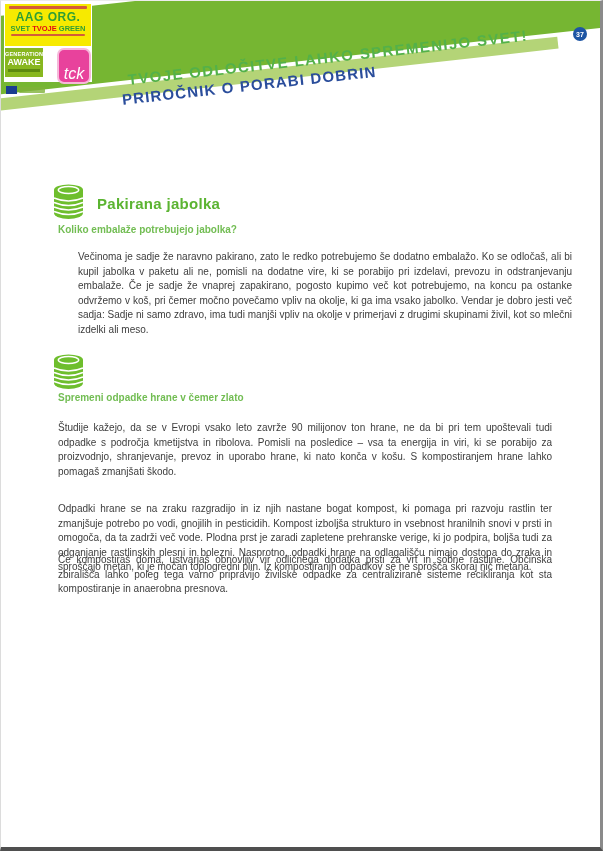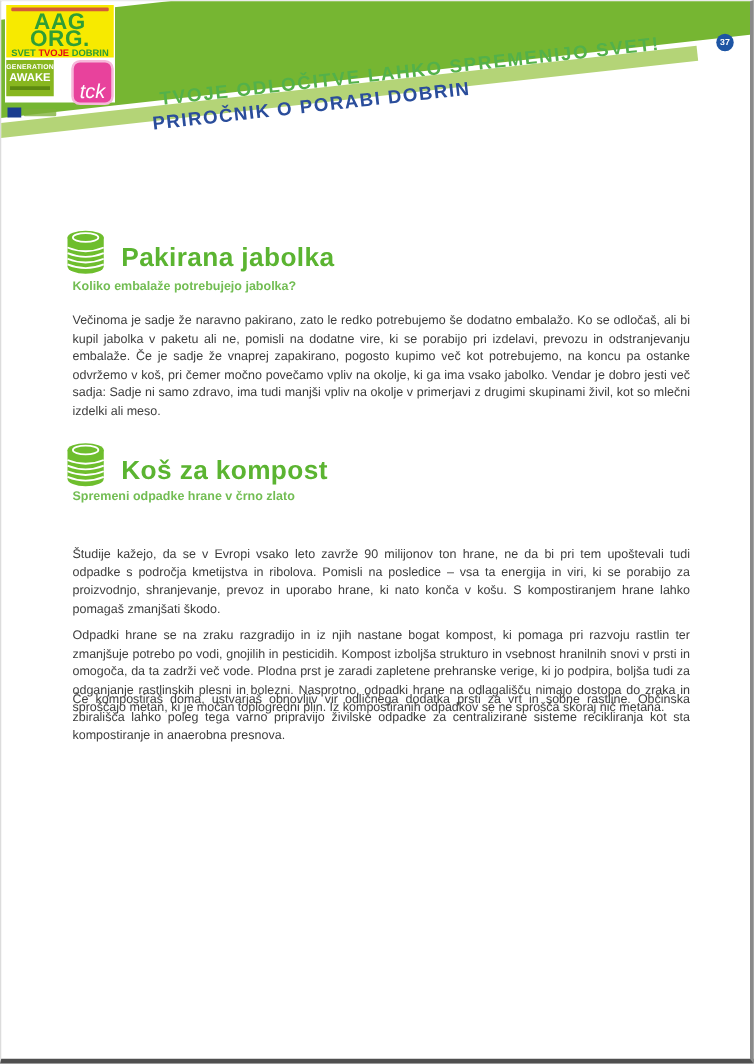--- a/index.html
+++ b/index.html
@@ -31,52 +31,52 @@
   .page-num{
     position:absolute;left:572px;top:26px;width:14px;height:14px;border-radius:50%;
     background:#1d55a4;color:#fff;font-size:7px;font-weight:bold;
     display:flex;align-items:center;justify-content:center;
   }
   
   .logo-block{position:absolute;left:3px;top:2px;width:86px;height:77px;background:#fff;padding:1px;}
   .aag-box{background:#f7ea00;height:42px;text-align:center;overflow:hidden;}
   .tiny-bar{height:3px;margin:2px 4px 1px;background:#cc4343;opacity:.85;border-radius:1px;}
   .tiny-bar.b2{height:2px;margin:1px 6px;}
-  .aag-title{color:#2f9e35;font-size:18px;font-weight:bold;letter-spacing:.5px;line-height:14px;}
+  .aag-title{color:#2f9e35;font-size:12px;font-weight:bold;letter-spacing:.5px;line-height:14px;}
   .aag-sub{font-size:7.5px;font-weight:bold;letter-spacing:0;line-height:9px;white-space:nowrap;}
   .aag-sub .g{color:#2f9e35;} .aag-sub .r{color:#e30b13;}
   .logo-row{display:flex;gap:14px;margin-top:2px;align-items:flex-start;}
   .awake-box{width:38px;height:26px;background:#88b71f;color:#fff;text-align:center;padding-top:3px;}
   .awake-l1{font-size:5.5px;font-weight:bold;letter-spacing:.2px;line-height:6px;}
   .awake-l2{font-size:9px;font-weight:bold;line-height:10px;}
   .awake-bar{height:3px;background:#5d8a10;margin:2px 3px 0;}
   .tck-box{
     width:40px;height:36px;background:#e8429c;border:2px solid #f6b8da;border-radius:7px;
     color:#fff;font-size:16px;font-weight:normal;font-style:italic;
     display:flex;align-items:flex-end;justify-content:center;line-height:17px;box-sizing:border-box;
   }
   .eu-row{display:flex;align-items:center;gap:2px;margin-top:2px;margin-left:1px;}
   .eu-flag{width:11px;height:8px;background:#1a3d8f;}
   .eu-txt-bar{width:26px;height:6px;background:#7fb13a;opacity:.8;border-radius:1px;}
   
   .bin-icon{position:absolute;width:37px;height:39px;}
   .s1-icon{left:49px;top:182px;}
   .s2-icon{left:49px;top:352px;}
-  .sec-title{position:absolute;margin:0;color:#5bb431;font-size:21px;font-weight:bold;letter-spacing:.3px;}
+  .sec-title{position:absolute;margin:0;color:#5bb431;font-size:15px;font-weight:bold;letter-spacing:.3px;}
   .s1-title{left:96px;top:194px;}
   .s2-title{left:96px;top:364px;}
   .sec-sub{position:absolute;color:#72bd53;font-size:10px;font-weight:bold;}
   .s1-sub{left:57px;top:223px;}
   .s2-sub{left:57px;top:391px;}
   .para{
     position:absolute;left:57px;width:494px;margin:0;color:#3d3d3d;
     font-size:10px;line-height:14.5px;text-align:justify;
   }
-  .s1-p1{top:249px;}
-  .s2-p1{top:436px;}
+  .s1-p1{top:249px;margin-left:20px;}
+  .s2-p1{top:420px;}
   .s2-p2{top:501px;}
   .s2-p3{top:552px;}
 </style>
 </head>
 <body>
 
 <div class="page">
 
   <div class="band-dark"></div>
   <div class="band-light"></div>
@@ -87,21 +87,21 @@
   </div>
 
   <div class="page-num">
     <span>37</span>
   </div>
 
   <div class="logo-block">
     <div class="aag-box">
       <div class="tiny-bar"></div>
       <div class="aag-title">AAG ORG.</div>
-      <div class="aag-sub"><span class="g">SVET</span> <span class="r">TVOJE</span> <span class="g">DOBRIN</span></div>
+      <div class="aag-sub"><span class="g">SVET</span> <span class="r">TVOJE</span> <span class="g">GREEN</span></div>
       <div class="tiny-bar b2"></div>
     </div>
     <div class="logo-row">
       <div class="awake-box">
         <div class="awake-l1">GENERATION</div>
         <div class="awake-l2">AWAKE</div>
         <div class="awake-bar"></div>
       </div>
       <div class="tck-box">
         <span>tck</span>
@@ -128,19 +128,18 @@
 
   <svg class="bin-icon s2-icon" viewBox="0 0 37 39">
     <path d="M4 7 L4 30 A14.5 6 0 0 0 33 30 L33 7 Z" fill="#6ebe2d"></path>
     <ellipse cx="18.5" cy="7" rx="14.5" ry="5.5" fill="#6ebe2d"></ellipse>
     <ellipse cx="18.5" cy="7" rx="10.2" ry="3.5" fill="none" stroke="#ffffff" stroke-width="1.4"></ellipse>
     <path d="M4 15 Q18.5 21 33 15" fill="none" stroke="#ffffff" stroke-width="1.5"></path>
     <path d="M4 19.5 Q18.5 25.5 33 19.5" fill="none" stroke="#ffffff" stroke-width="1.5"></path>
     <path d="M4 24 Q18.5 30 33 24" fill="none" stroke="#ffffff" stroke-width="1.5"></path>
     <path d="M4 28.5 Q18.5 34.5 33 28.5" fill="none" stroke="#ffffff" stroke-width="1.5"></path>
   </svg>
-  <h2 class="sec-title s2-title">Koš za kompost</h2>
-  <div class="sec-sub s2-sub">Spremeni odpadke hrane v črno zlato</div>
+  <div class="sec-sub s2-sub">Spremeni odpadke hrane v čemer zlato</div>
   <p class="para s2-p1">Študije kažejo, da se v Evropi vsako leto zavrže 90 milijonov ton hrane, ne da bi pri tem upoštevali tudi odpadke s področja kmetijstva in ribolova. Pomisli na posledice – vsa ta energija in viri, ki se porabijo za proizvodnjo, shranjevanje, prevoz in uporabo hrane, ki nato konča v košu. S kompostiranjem hrane lahko pomagaš zmanjšati škodo.</p>
   <p class="para s2-p2">Odpadki hrane se na zraku razgradijo in iz njih nastane bogat kompost, ki pomaga pri razvoju rastlin ter zmanjšuje potrebo po vodi, gnojilih in pesticidih. Kompost izboljša strukturo in vsebnost hranilnih snovi v prsti in omogoča, da ta zadrži več vode. Plodna prst je zaradi zapletene prehranske verige, ki jo podpira, boljša tudi za odganjanje rastlinskih plesni in bolezni. Nasprotno, odpadki hrane na odlagališču nimajo dostopa do zraka in sproščajo metan, ki je močan toplogredni plin. Iz kompostiranih odpadkov se ne sprošča skoraj nič metana.</p>
   <p class="para s2-p3">Če kompostiraš doma, ustvarjaš obnovljiv vir odličnega dodatka prsti za vrt in sobne rastline. Občinska zbirališča lahko poleg tega varno pripravijo živilske odpadke za centralizirane sisteme recikliranja kot sta kompostiranje in anaerobna presnova.</p>
 
 </div>
 
 </body></html>

